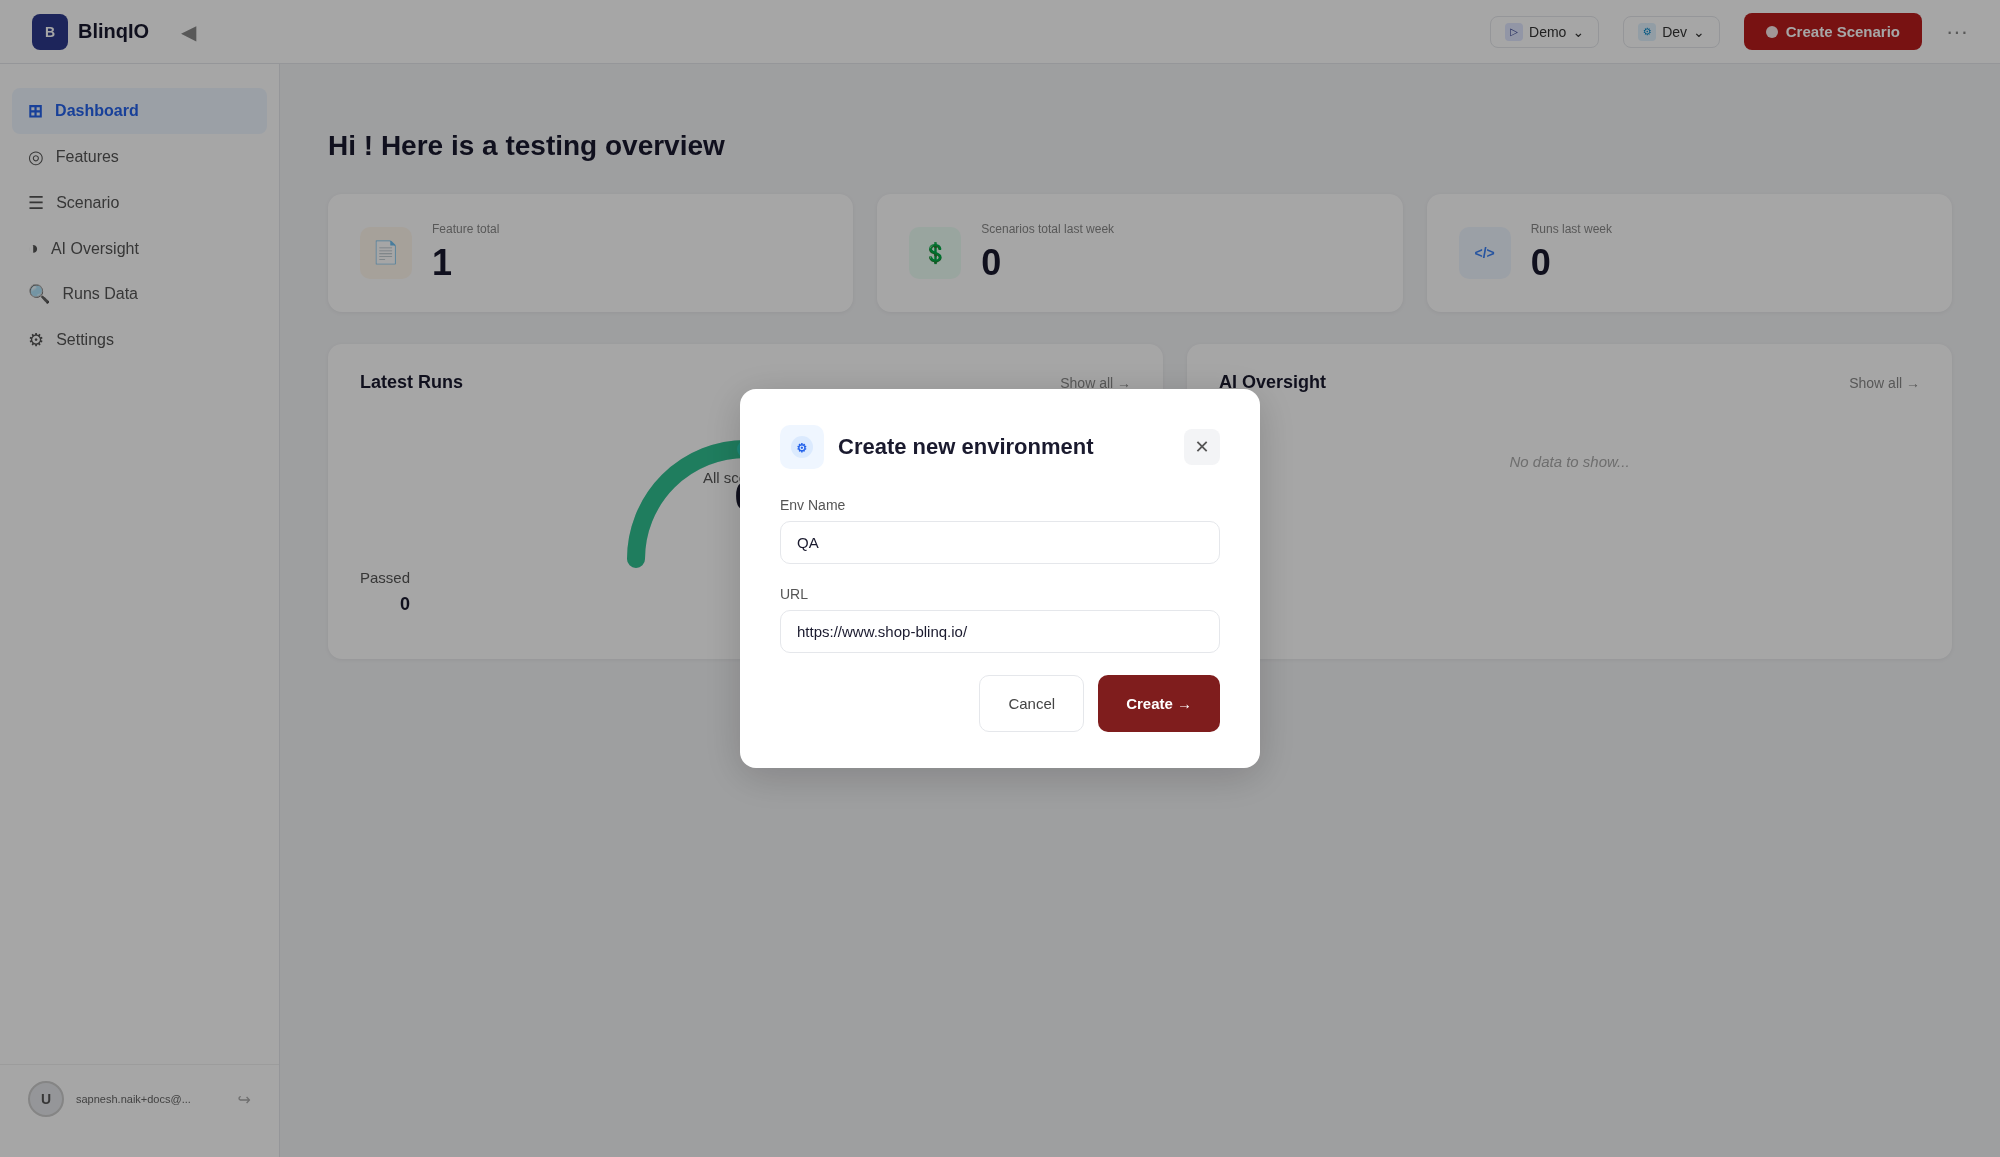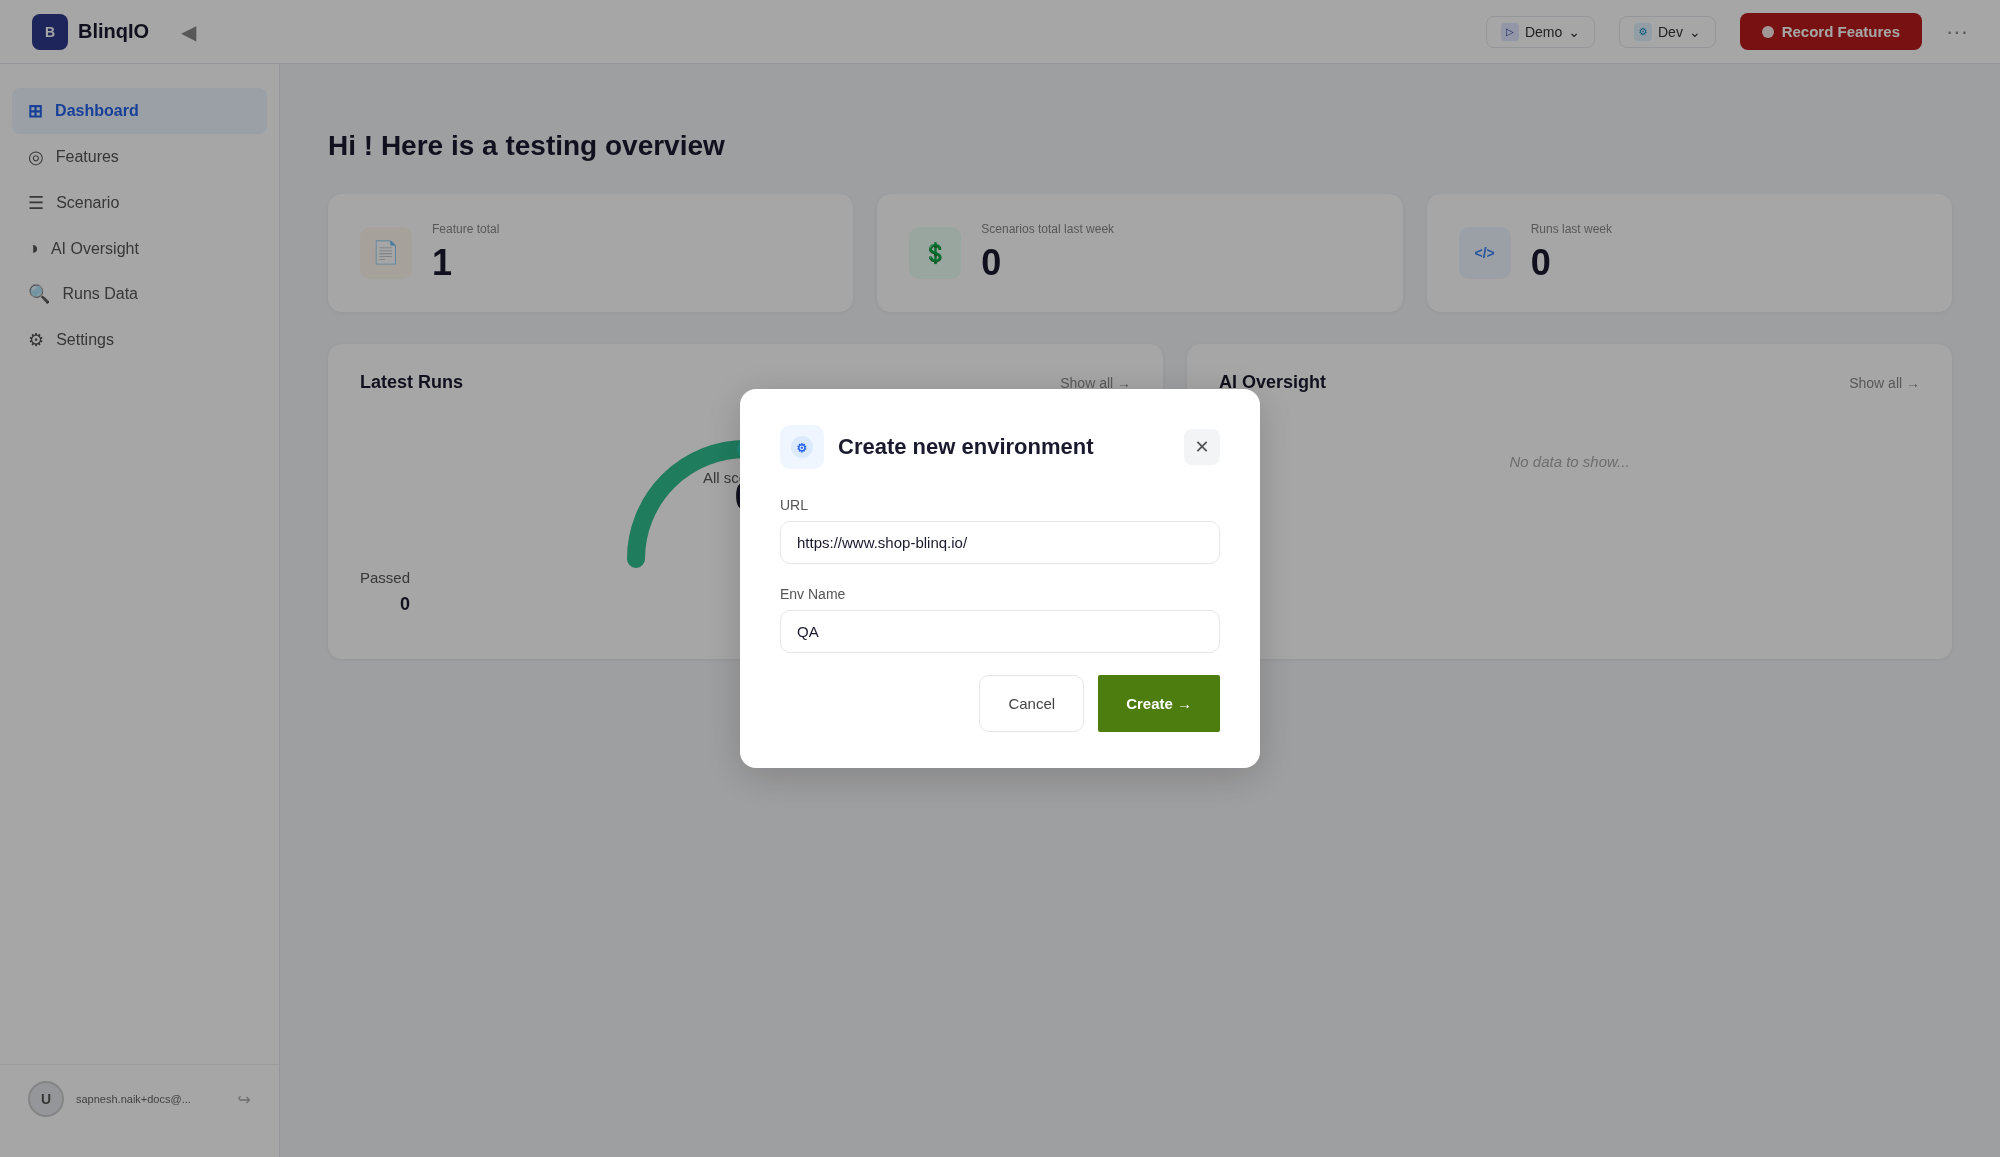--- a/index.html
+++ b/index.html
@@ -117,22 +117,22 @@
       width: 100%; border: 1.5px solid #e5e7eb; border-radius: 10px;
       padding: 12px 16px; font-size: 15px; color: #1a1a2e; outline: none;
       transition: border-color 0.15s;
     }
     .modal-actions { display: flex; justify-content: flex-end; gap: 14px; margin-top: 8px; }
     .cancel-btn {
       padding: 12px 28px; border-radius: 10px; border: 1.5px solid #e5e7eb;
       background: #fff; font-size: 15px; font-weight: 500; color: #444; cursor: pointer;
     }
     .create-btn {
-      padding: 20px 28px; border-radius: 2px; border: none;
-      background: #4d7c0f; font-size: 15px; font-weight: 600; color: #fff;
+      padding: 20px 28px; border-radius: 10px; border: none;
+      background: #7f1d1d; font-size: 15px; font-weight: 600; color: #fff;
       cursor: pointer; display: flex; align-items: center; gap: 8px;
     }
   </style>
 </head>
 <body>
 
 <div class="topbar">
   <div class="topbar-logo">
     <div class="topbar-logo-icon">
       <span>B</span>
@@ -146,21 +146,21 @@
     <span>Demo</span>
     <span>⌄</span>
   </button>
   <button class="topbar-env-btn">
     <div class="env-icon" style="background:#e0f2fe;color:#0284c7;">⚙</div>
     <span>Dev</span>
     <span>⌄</span>
   </button>
   <button class="record-btn">
     <div class="rec-dot"></div>
-    <span>Record Features</span>
+    <span>Create Scenario</span>
   </button>
   <div class="topbar-more">···</div>
 </div>
 
 <div class="layout">
 
   <div class="sidebar">
     <div class="sidebar-item active">
       <span class="sidebar-icon">⊞</span>
       <span>Dashboard</span>
@@ -271,27 +271,27 @@
         <svg width="26" height="26" viewBox="0 0 26 26">
           <circle cx="13" cy="13" r="11" fill="#dbeafe"></circle>
           <text x="13" y="18" text-anchor="middle" font-size="12" font-weight="bold" fill="#2563eb">⚙</text>
         </svg>
       </div>
       <span class="modal-title">Create new environment</span>
       <button class="modal-close">✕</button>
     </div>
 
     <div class="form-group">
+      <label class="form-label">Env Name</label>
+      <input class="form-input" type="text" value="QA" placeholder="QA" style="">
+    </div>
+
+    <div class="form-group">
       <label class="form-label">URL</label>
       <input class="form-input" type="text" value="https://www.shop-blinq.io/" placeholder="https://www.shop-blinq.io/" style="">
-    </div>
-
-    <div class="form-group">
-      <label class="form-label">Env Name</label>
-      <input class="form-input" type="text" value="QA" placeholder="QA" style="">
     </div>
 
     <div class="modal-actions">
       <button class="cancel-btn">Cancel</button>
       <button class="create-btn">Create →</button>
     </div>
   </div>
 </div>
 
 </body></html>

